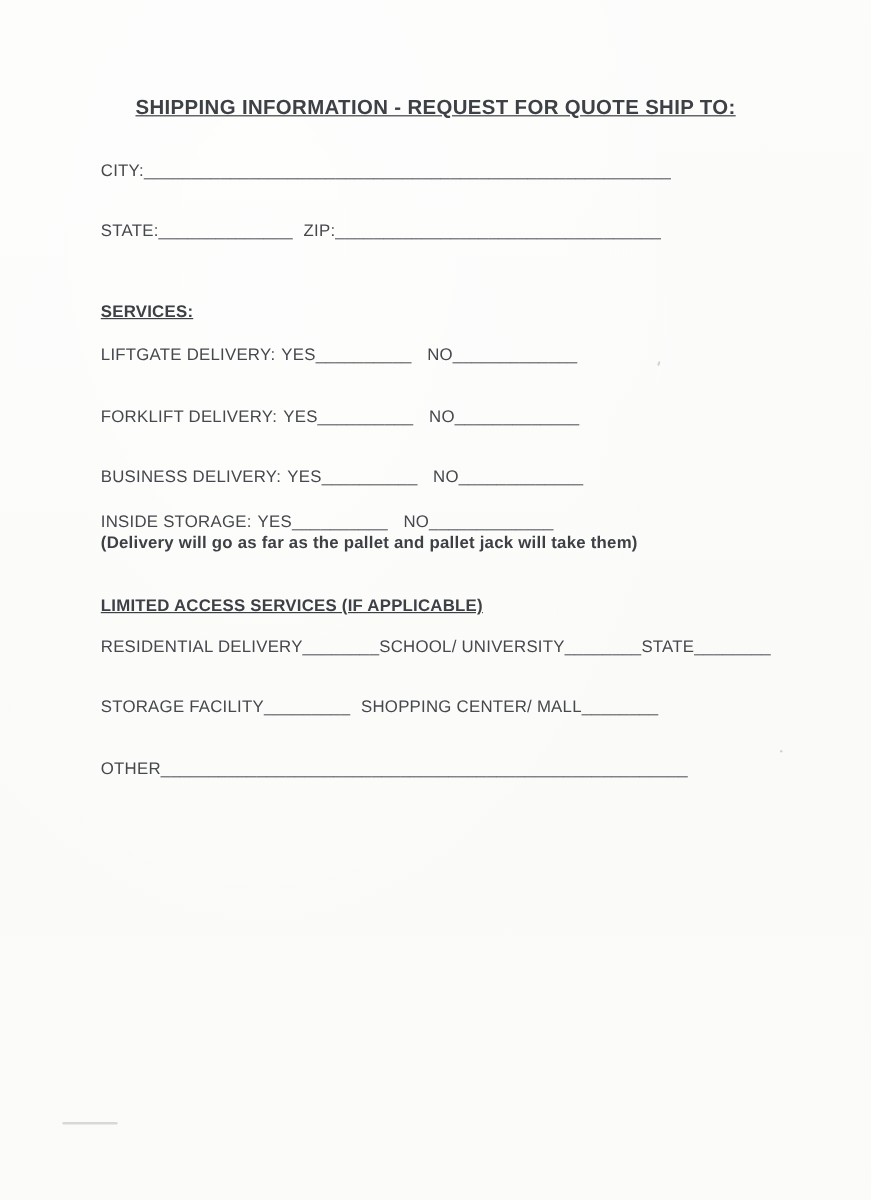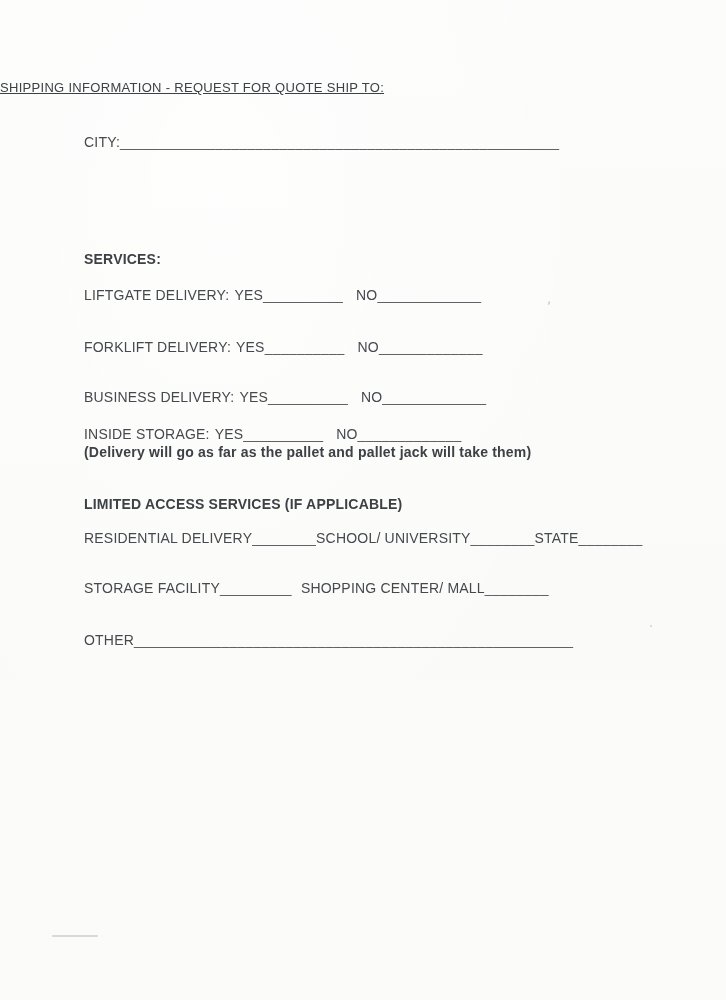--- a/index.html
+++ b/index.html
@@ -14,28 +14,29 @@
       linear-gradient(180deg, #fcfcfb 0%, #fafaf8 60%, #fbfbf9 100%);
     font-family:"Liberation Sans", sans-serif;
     font-size:14px;
     letter-spacing:0.2px;
     color:#45484d;
     overflow:hidden;
   }
   .row { position:absolute; left:84px; white-space:nowrap; line-height:1.25; }
   .title {
     position:absolute; top:80px; left:0; width:100%;
-    text-align:left;
-    font-weight:normal; font-size:13px;
+    text-align:center;
+    font-weight:bold; font-size:17px;
     text-decoration:underline;
     color:#3d4045;
     letter-spacing:0.3px;
   }
   .heading {
     font-weight:bold;
+    text-decoration:underline;
     color:#3d4045;
   }
   .bold { font-weight:bold; color:#3d4045; }
   .fill { color:#55585d; }
   .gap-sm { margin-left:5px; }
   .gap-md { margin-left:9px; }
   .gap-lg { margin-left:13px; }
   .email-pill {
     margin-left:7px;
     background:#e9ebf4;
@@ -58,20 +59,23 @@
 <body>
 
 <div class="page">
 
   <div class="title">SHIPPING INFORMATION - REQUEST FOR QUOTE SHIP TO:</div>
 
   <div class="row" style="top:134px;">
     <span>CITY:</span><span class="fill">_______________________________________________________</span>
   </div>
 
+  <div class="row" style="top:184px;">
+    <span>STATE:</span><span class="fill">______________</span><span class="gap-md">ZIP:</span><span class="fill">__________________________________</span>
+  </div>
 
   <div class="row heading" style="top:251px;">SERVICES:</div>
 
   <div class="row" style="top:287px;">
     <span>LIFTGATE DELIVERY:</span><span class="gap-sm">YES</span><span class="fill">__________</span><span class="gap-lg">NO</span><span class="fill">_____________</span>
   </div>
 
   <div class="row" style="top:339px;">
     <span>FORKLIFT DELIVERY:</span><span class="gap-sm">YES</span><span class="fill">__________</span><span class="gap-lg">NO</span><span class="fill">_____________</span>
   </div>

